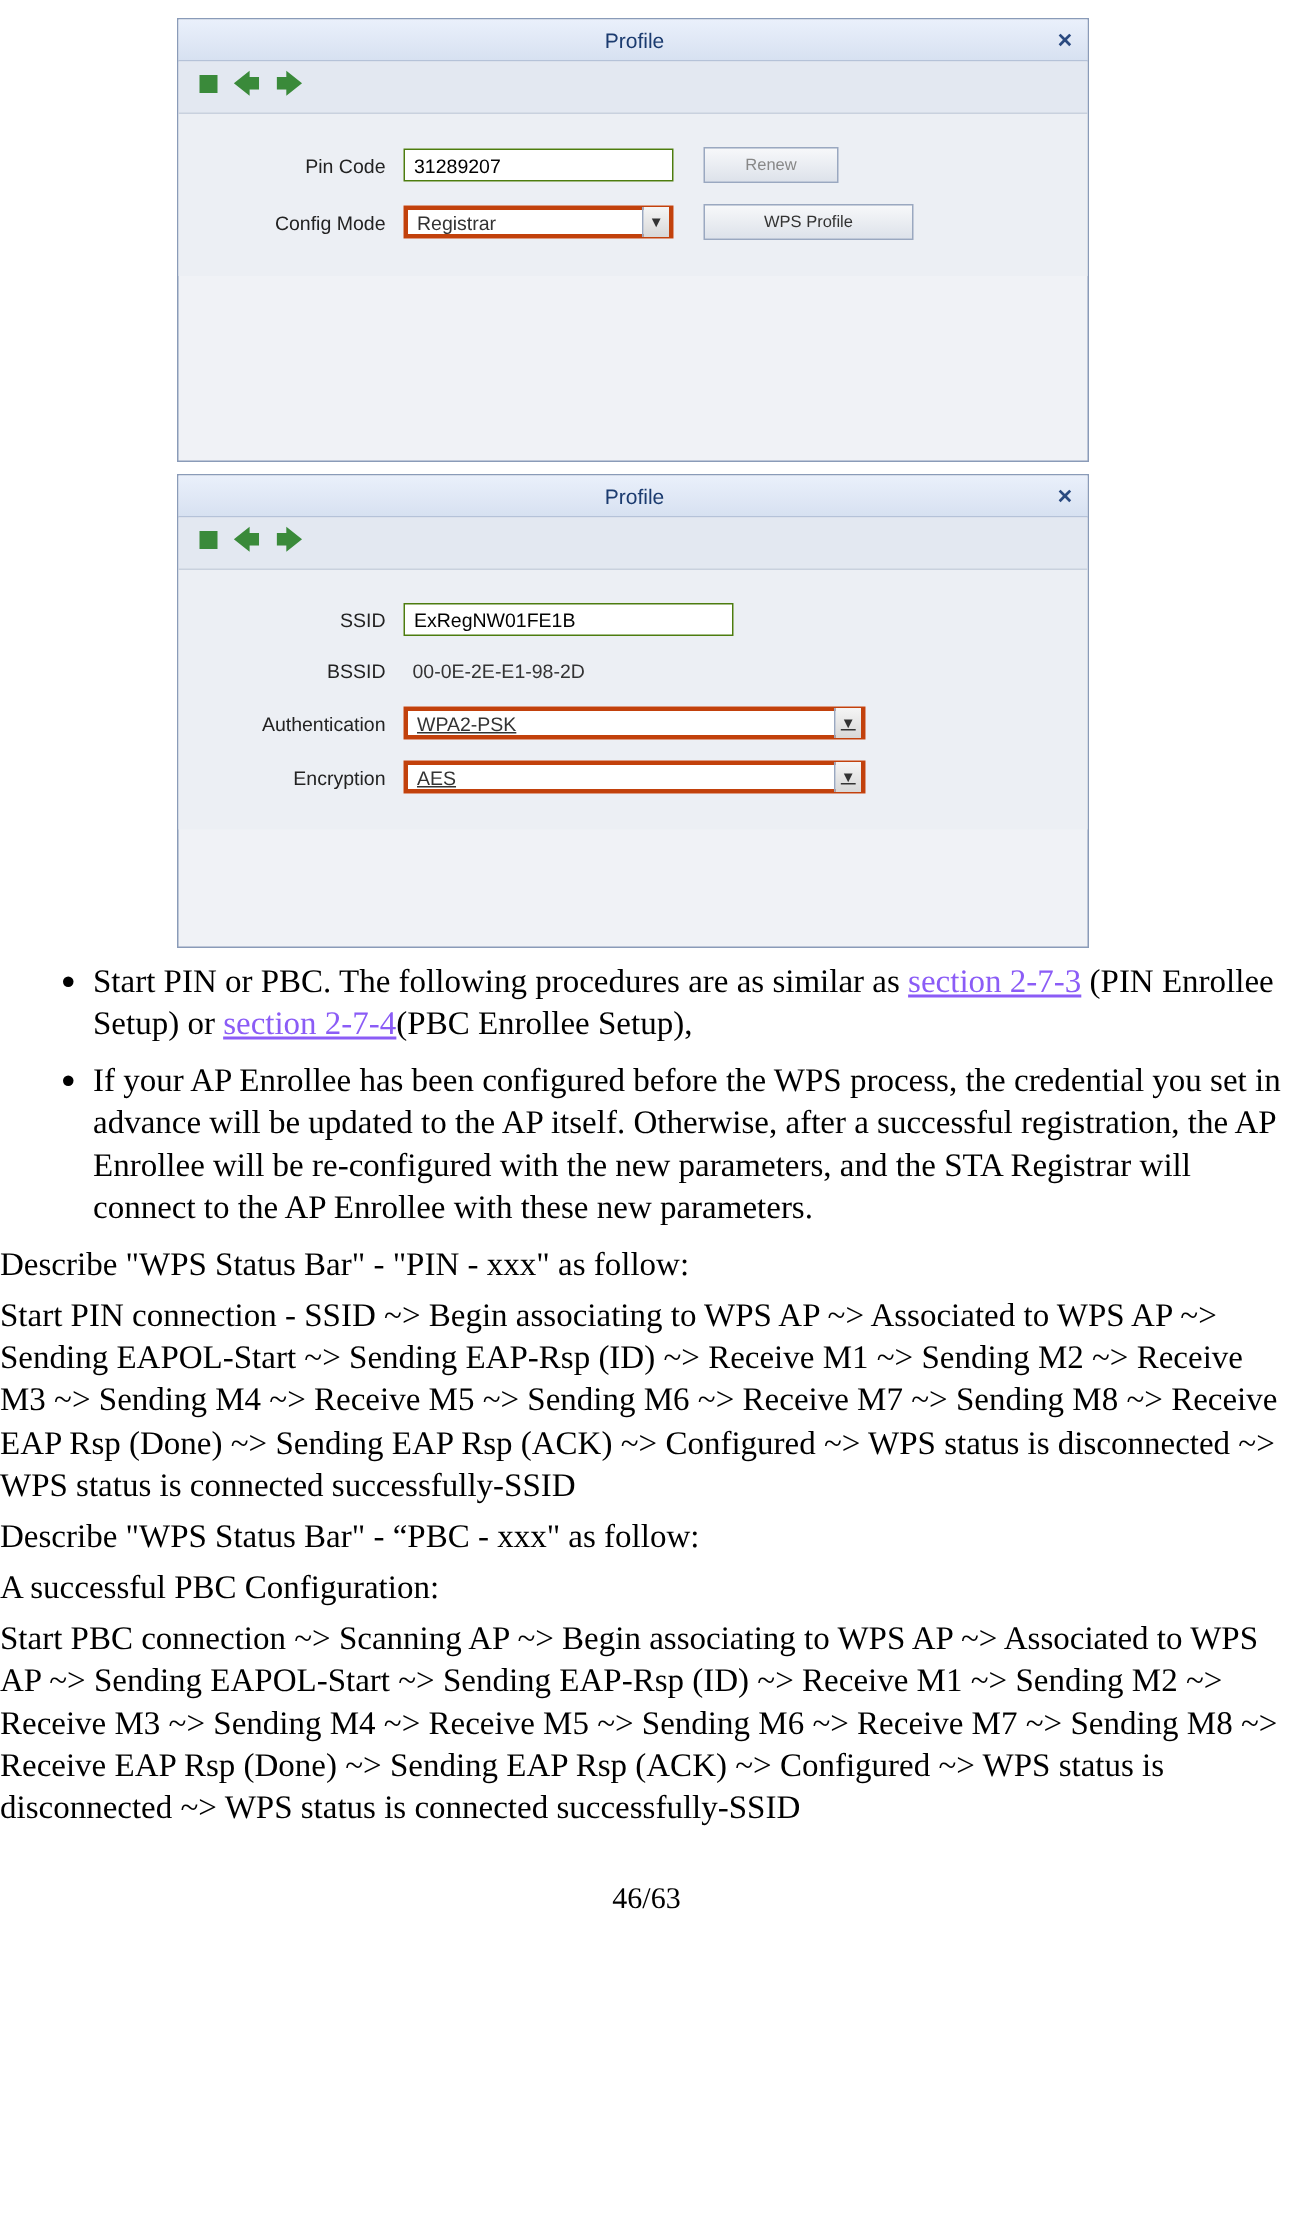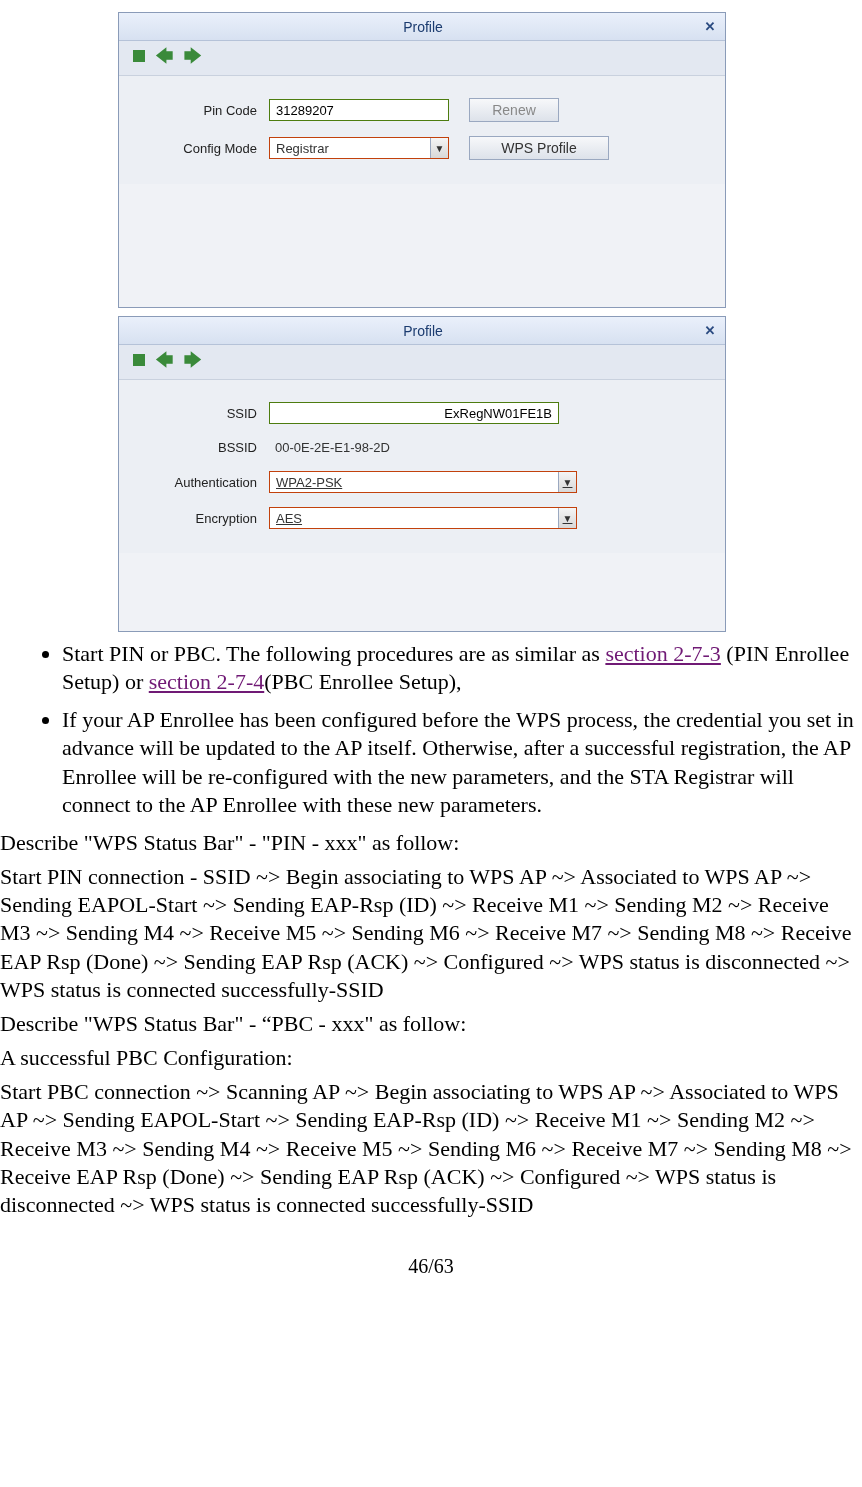--- a/index.html
+++ b/index.html
@@ -65,26 +65,26 @@
   }
   .txt {
     width: 180px;
     height: 22px;
     background: #fff;
     border: 1px solid #4d7c0f;
     padding: 2px 6px;
     font-size: 13px;
     font-family: Tahoma, Arial, sans-serif;
   }
-  .txt.wide { width: 290px; text-align: right; }
+  .txt.wide { width: 220px; }
   .sel {
     width: 180px;
     height: 22px;
     background: #fff;
-    border: 1px solid #c2410c;
+    border: 3px solid #c2410c;
     display: flex;
     align-items: center;
     justify-content: space-between;
     padding: 0 0 0 6px;
   }
   .sel.wide { width: 308px; text-decoration: underline; }
   .sel .caret {
     width: 18px;
     height: 20px;
     background: linear-gradient(#f5f5f5,#d8d8d8);
@@ -93,21 +93,21 @@
     align-items: center;
     justify-content: center;
     font-size: 10px;
     color: #333;
   }
   .btn {
     height: 24px;
     min-width: 90px;
     background: linear-gradient(#f7f8fa,#dde2ea);
     border: 1px solid #9aa8c0;
-    font-size: 14px;
+    font-size: 11px;
     color: #333;
     display: inline-flex;
     align-items: center;
     justify-content: center;
     margin-left: 20px;
     padding: 0 10px;
     font-family: Tahoma, Arial, sans-serif;
   }
   .btn.disabled { color: #888; }
   .btn.wide { min-width: 140px; }
@@ -121,21 +121,21 @@
   }
   ul.doclist li {
     margin: 4px 0 10px 0;
     line-height: 1.28;
   }
   .para {
     margin: 2px 0 6px 0;
     padding: 0 4px 0 0;
     line-height: 1.28;
   }
-  a.link { color: #701a75; text-decoration: underline; }
+  a.link { color: #8b5cf6; text-decoration: underline; }
   .footer {
     text-align: center;
     margin-top: 36px;
     font-size: 20px;
   }
 </style>
 </head>
 <body>
 
 <div class="page">

